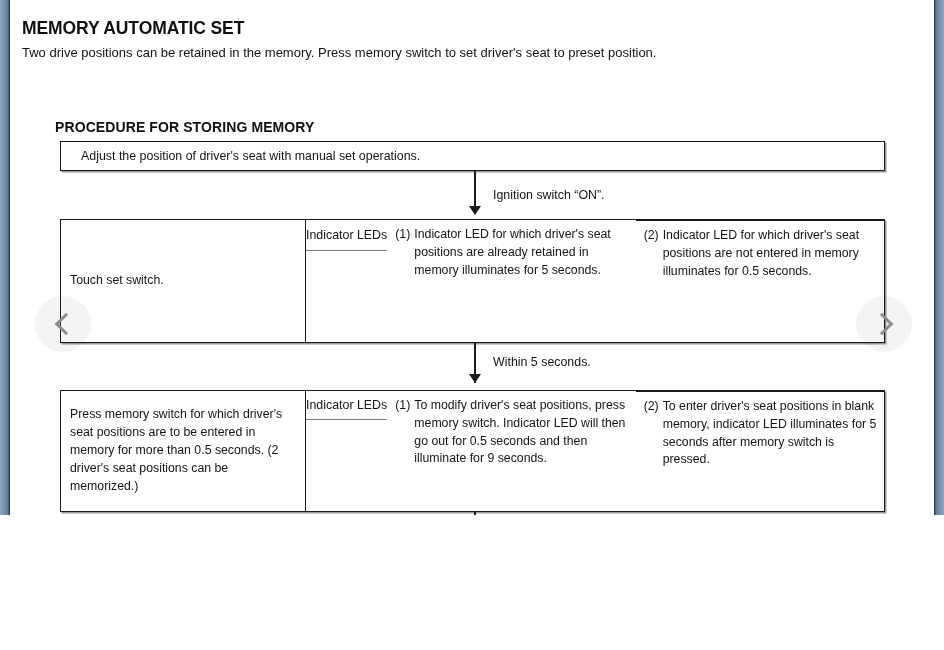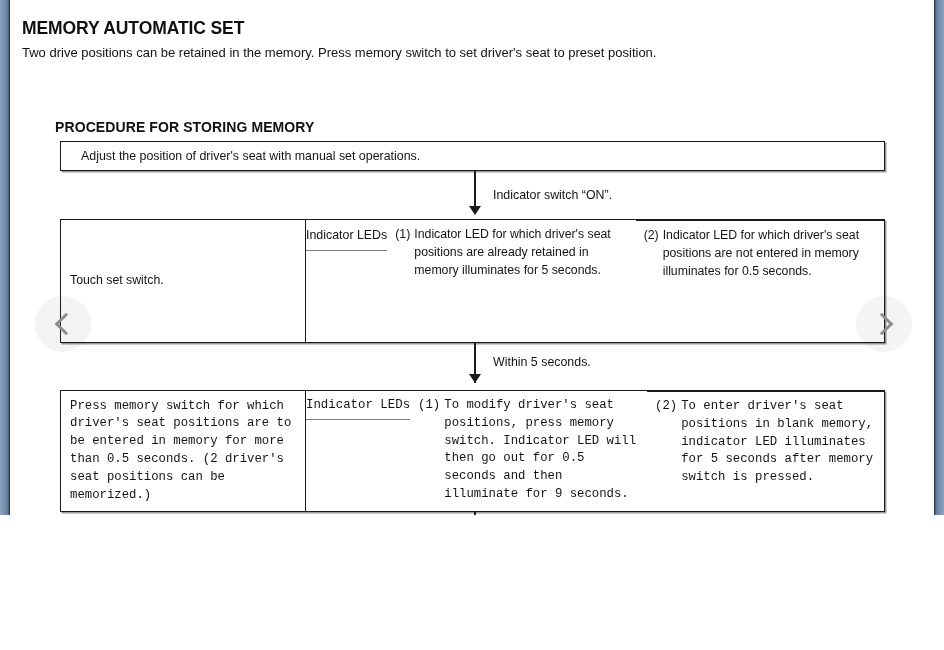--- a/index.html
+++ b/index.html
@@ -220,42 +220,42 @@
     <div class="section-title">PROCEDURE FOR STORING MEMORY</div>
 
     <div id="flow">
 
       <div class="fbox fbox-simple" style="left:9px; top:141px; width:825px; height:30px;">
         <span>Adjust the position of driver's seat with manual set operations.</span>
       </div>
 
       <div class="conn" style="top:171px; height:41px;"></div>
       <div class="conn-head" style="top:206px;"></div>
-      <div class="conn-label" style="top:188px;">Indicator switch “ON”.</div>
+      <div class="conn-label" style="top:188px;">Ignition switch “ON”.</div>
 
       <div class="fbox fbox-table" style="left:9px; top:219px; width:825px; height:124px;">
         <div class="col-left">Touch set switch.</div>
         <div class="col-right">
           <div class="cell-head" style="height:31px;">Indicator LEDs</div>
           <div class="cell-row">
             <span class="marker">(1)</span>
             <span class="cell-text">Indicator LED for which driver's seat positions are already retained in memory illuminates for 5 seconds.</span>
           </div>
           <div class="cell-row">
             <span class="marker">(2)</span>
             <span class="cell-text">Indicator LED for which driver's seat positions are not entered in memory illuminates for 0.5 seconds.</span>
           </div>
         </div>
       </div>
 
       <div class="conn" style="top:343px; height:40px;"></div>
       <div class="conn-head" style="top:374px;"></div>
       <div class="conn-label" style="top:355px;">Within 5 seconds.</div>
 
-      <div class="fbox fbox-table" style="left:9px; top:390px; width:825px; height:122px;font-family:Liberation Mono, monospace;">
+      <div class="fbox fbox-table" style="left:9px; top:390px; width:825px; height:122px;">
         <div class="col-left">Press memory switch for which driver's seat positions are to be entered in memory for more than 0.5 seconds. (2 driver's seat positions can be memorized.)</div>
         <div class="col-right">
           <div class="cell-head" style="height:29px;">Indicator LEDs</div>
           <div class="cell-row">
             <span class="marker">(1)</span>
             <span class="cell-text">To modify driver's seat positions, press memory switch. Indicator LED will then go out for 0.5 seconds and then illuminate for 9 seconds.</span>
           </div>
           <div class="cell-row">
             <span class="marker">(2)</span>
             <span class="cell-text">To enter driver's seat positions in blank memory, indicator LED illuminates for 5 seconds after memory switch is pressed.</span>

